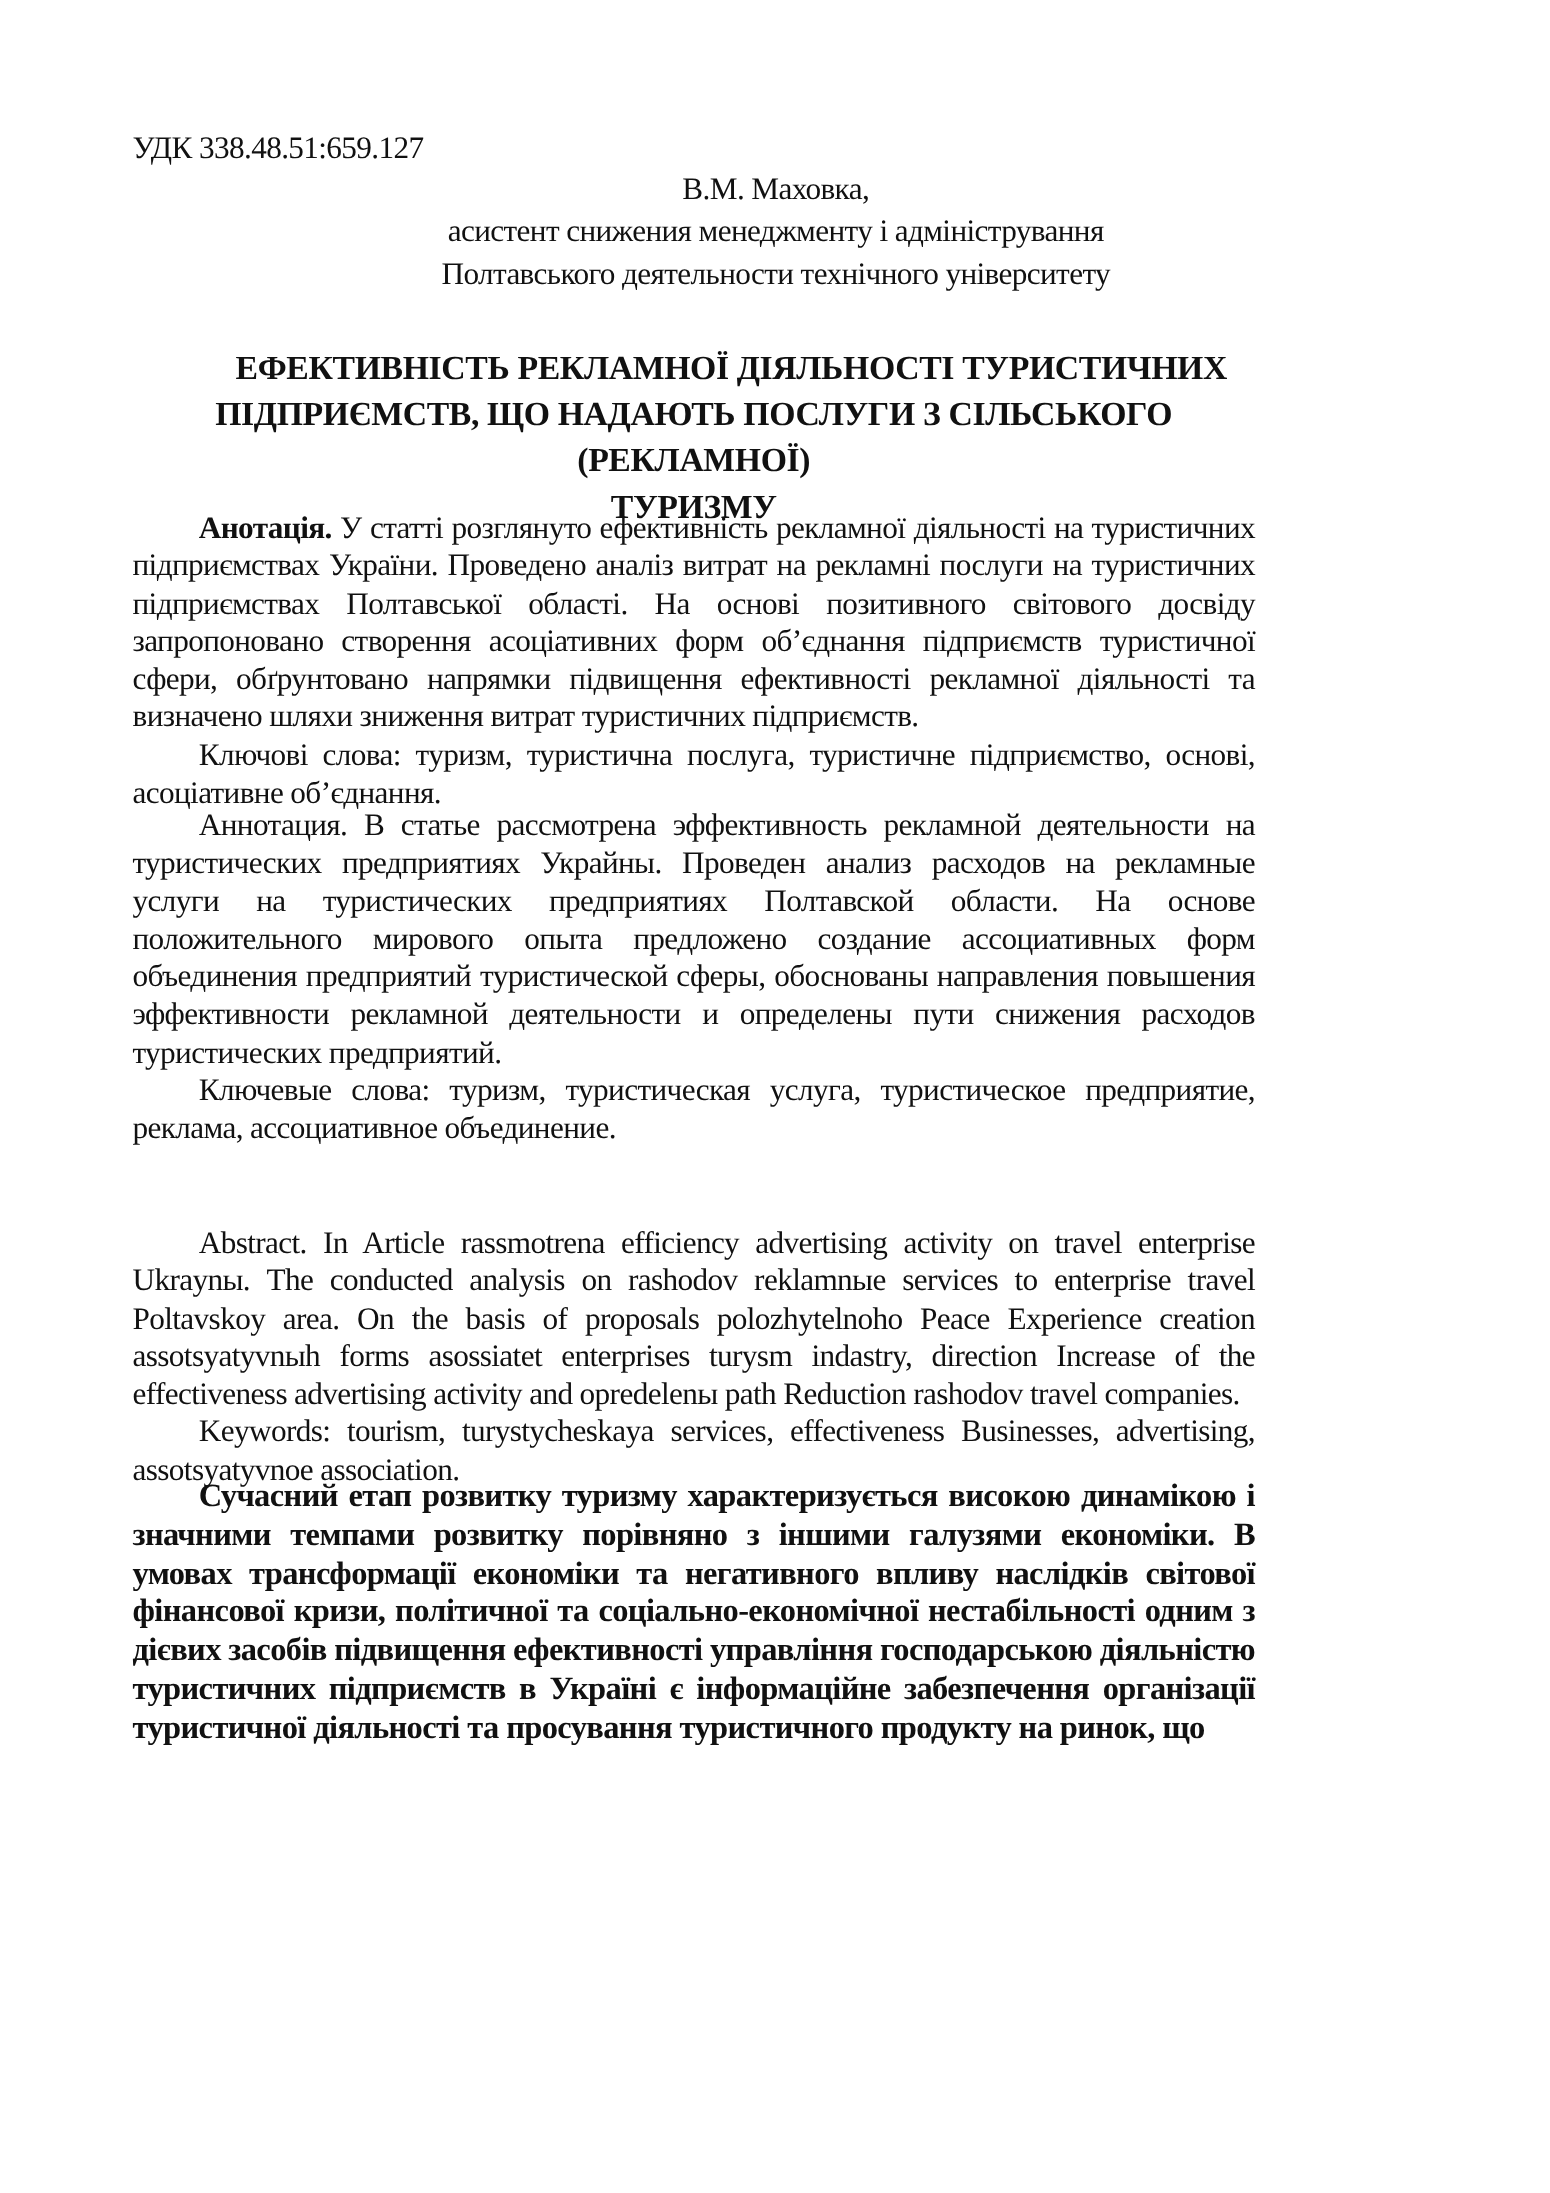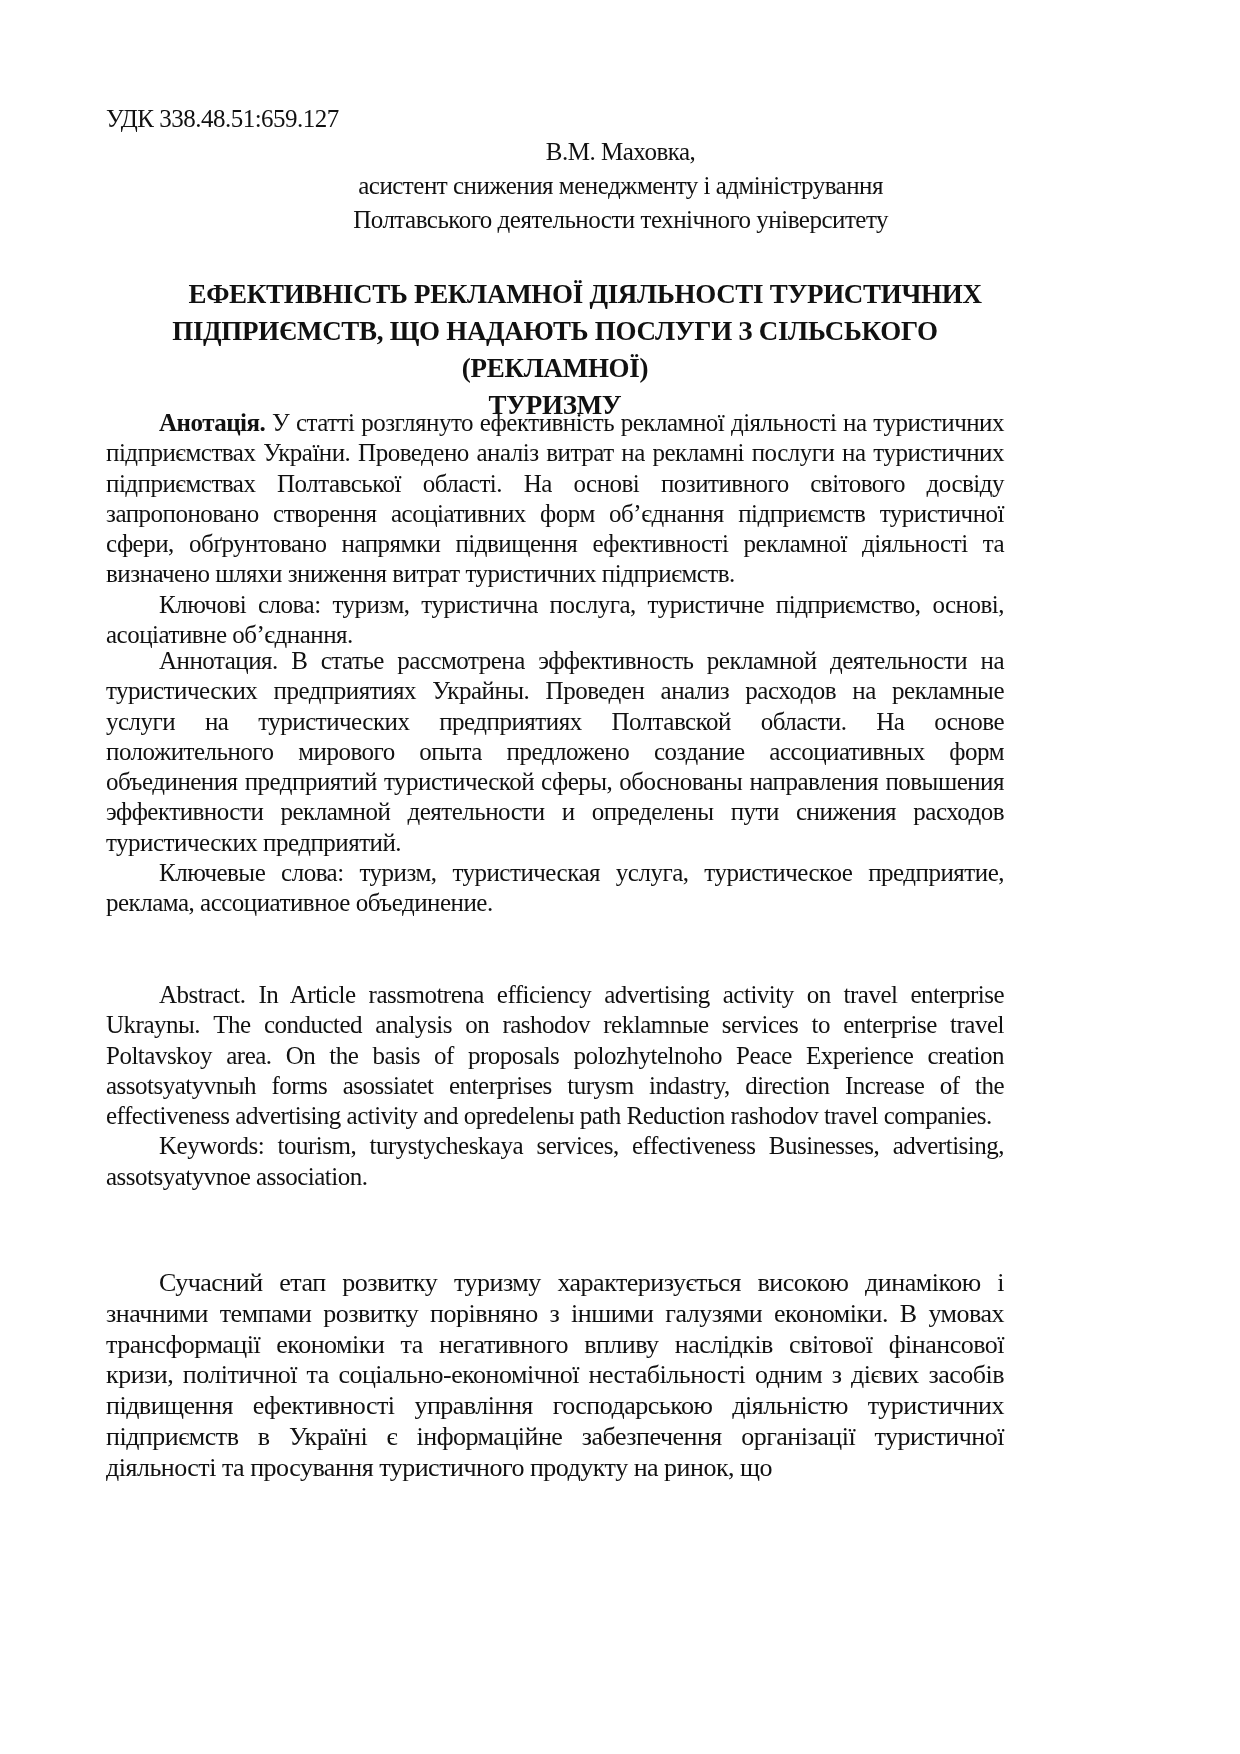--- a/index.html
+++ b/index.html
@@ -52,17 +52,17 @@
   <div class="block" style="top:646px;">
     <p class="indent">Аннотация. В статье рассмотрена эффективность рекламной деятельности на туристических предприятиях Украйны. Проведен анализ расходов на рекламные услуги на туристических предприятиях Полтавской области. На основе положительного мирового опыта предложено создание ассоциативных форм объединения предприятий туристической сферы, обоснованы направления повышения эффективности рекламной деятельности и определены пути снижения расходов туристических предприятий.</p>
     <p class="indent">Ключевые слова: туризм, туристическая услуга, туристическое предприятие, реклама, ассоциативное объединение.</p>
   </div>
 
   <div class="block" style="top:980px;">
     <p class="indent">Abstract. In Article rassmotrena efficiency advertising activity on travel enterprise Ukraynы. The conducted analysis on rashodov reklamnыe services to enterprise travel Poltavskoy area. On the basis of proposals polozhytelnoho Peace Experience creation assotsyatyvnыh forms asossiatet enterprises turysm indastry, direction Increase of the effectiveness advertising activity and opredelenы path Reduction rashodov travel companies.</p>
     <p class="indent">Keywords: tourism, turystycheskaya services, effectiveness Businesses, advertising, assotsyatyvnoe association.</p>
   </div>
 
-  <div class="block main" style="top:1268px;">
+  <div class="block main" style="top:1182px;font-weight:bold;">
     <p class="indent">Сучасний етап розвитку туризму характеризується високою динамікою і значними темпами розвитку порівняно з іншими галузями економіки. В умовах трансформації економіки та негативного впливу наслідків світової фінансової кризи,  політичної та соціально-економічної нестабільності одним з дієвих засобів підвищення ефективності управління господарською діяльністю туристичних підприємств в Україні є інформаційне забезпечення  організації туристичної діяльності та просування  туристичного продукту на ринок, що</p>
   </div>
 
 </div>
 
 </body></html>

